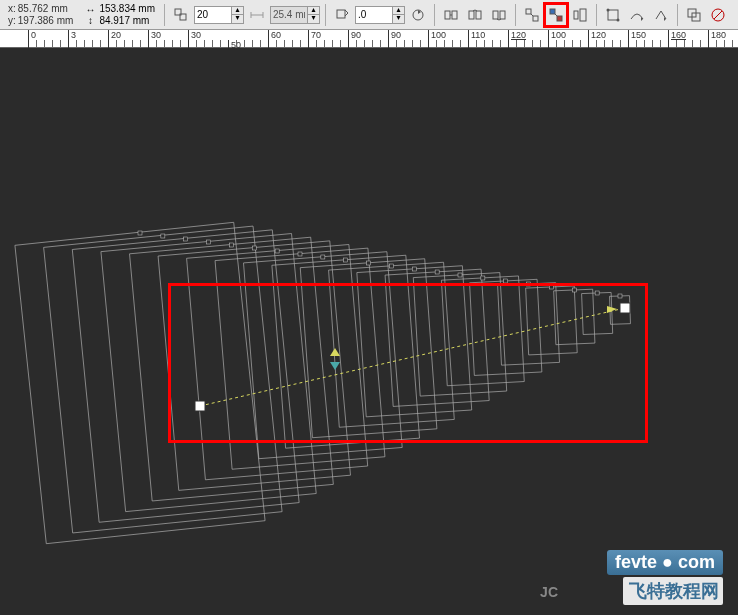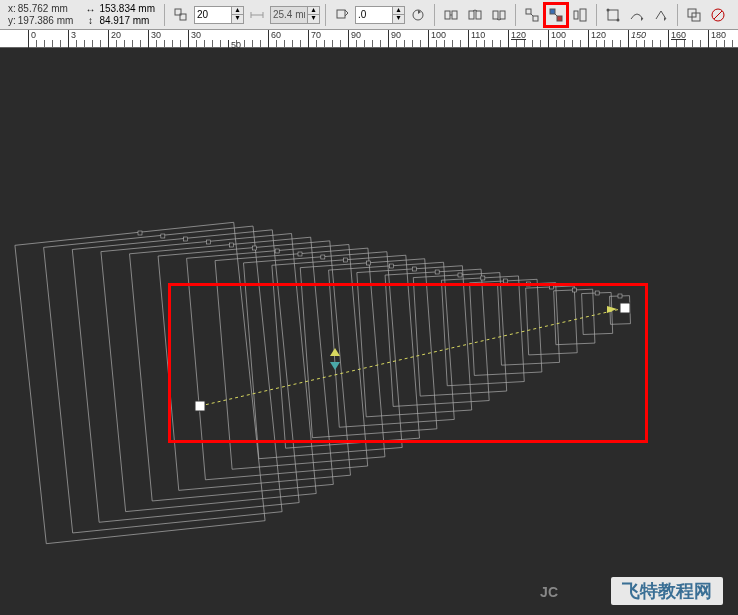--- a/index.html
+++ b/index.html
@@ -31,21 +31,21 @@
 .ruler-minor { position: absolute; top: 10px; border-left: 1px solid #666; height: 8px; }
 
 .canvas { position: absolute; top: 48px; left: 0; right: 0; bottom: 0; background: #2b2b2b; overflow: hidden; }
 .canvas svg { position: absolute; top: 0; left: 0; }
 
 .red-box { position: absolute; border: 3px solid red; pointer-events: none; }
 
 .watermark { position: absolute; right: 15px; bottom: 10px; text-align: right; }
 .wm-top { background: linear-gradient(#5a8fb5, #3a6f95); color: white; font-weight: bold; font-size: 18px; padding: 2px 8px; border-radius: 3px; display: inline-block; }
 .wm-top .dot { color: #fff; }
-.wm-bot { background: #e8e8e8; color: #3a6f95; font-weight: bold; font-size: 18px; padding: 2px 11px; margin-top: 2px; border-radius: 2px; margin-left: 16px; }
+.wm-bot { background: #e8e8e8; color: #3a6f95; font-weight: bold; font-size: 18px; padding: 2px 4px; margin-top: 2px; border-radius: 2px; margin-left: 16px; }
 .wm-code { position: absolute; right: 180px; bottom: 15px; color: #888; font-size: 14px; font-weight: bold; }
 </style>
 </head>
 <body>
 
 <div class="toolbar">
   <div class="coord-box">
     <div class="coord-row">
       <span class="coord-label">x:</span>
       <span class="coord-val">85.762 mm</span>
@@ -276,21 +276,21 @@
       <div class="ruler-tick" style="left: 548px;">100</div>
       <div class="ruler-minor" style="left: 556px;"></div>
       <div class="ruler-minor" style="left: 564px;"></div>
       <div class="ruler-minor" style="left: 572px;"></div>
       <div class="ruler-minor" style="left: 580px;"></div>
       <div class="ruler-tick" style="left: 588px;">120</div>
       <div class="ruler-minor" style="left: 596px;"></div>
       <div class="ruler-minor" style="left: 604px;"></div>
       <div class="ruler-minor" style="left: 612px;"></div>
       <div class="ruler-minor" style="left: 620px;"></div>
-      <div class="ruler-tick" style="left: 628px; font-style: italic;">150</div>
+      <div class="ruler-tick" style="left: 628px;">150</div>
       <div class="ruler-minor" style="left: 636px;"></div>
       <div class="ruler-minor" style="left: 644px;"></div>
       <div class="ruler-minor" style="left: 652px;"></div>
       <div class="ruler-minor" style="left: 660px;"></div>
       <div class="ruler-tick" style="left: 668px; text-decoration: underline;">160</div>
       <div class="ruler-minor" style="left: 676px;"></div>
       <div class="ruler-minor" style="left: 684px;"></div>
       <div class="ruler-minor" style="left: 692px;"></div>
       <div class="ruler-minor" style="left: 700px;"></div>
       <div class="ruler-tick" style="left: 708px;">180</div>
@@ -349,15 +349,18 @@
       <rect x="503.71428571428567" y="231" width="4" height="4" fill="#2b2b2b" stroke="#ccc" stroke-width="0.5"></rect>
       <rect x="526.5714285714286" y="234" width="4" height="4" fill="#2b2b2b" stroke="#ccc" stroke-width="0.5"></rect>
       <rect x="549.4285714285713" y="237" width="4" height="4" fill="#2b2b2b" stroke="#ccc" stroke-width="0.5"></rect>
       <rect x="572.2857142857142" y="240" width="4" height="4" fill="#2b2b2b" stroke="#ccc" stroke-width="0.5"></rect>
       <rect x="595.1428571428571" y="243" width="4" height="4" fill="#2b2b2b" stroke="#ccc" stroke-width="0.5"></rect>
       <rect x="618" y="246" width="4" height="4" fill="#2b2b2b" stroke="#ccc" stroke-width="0.5"></rect>
     </svg>
   <div class="red-box" id="sel-box" style="left: 168px; top: 235px; width: 480px; height: 160px;"></div>
   <div class="wm-code">JC</div>
   <div class="watermark">
+    <div class="wm-top">
+      <span>fevte</span><span class="dot"> ● </span><span>com</span>
+    </div>
     <div class="wm-bot">飞特教程网</div>
   </div>
 </div>
 
 </body></html>

